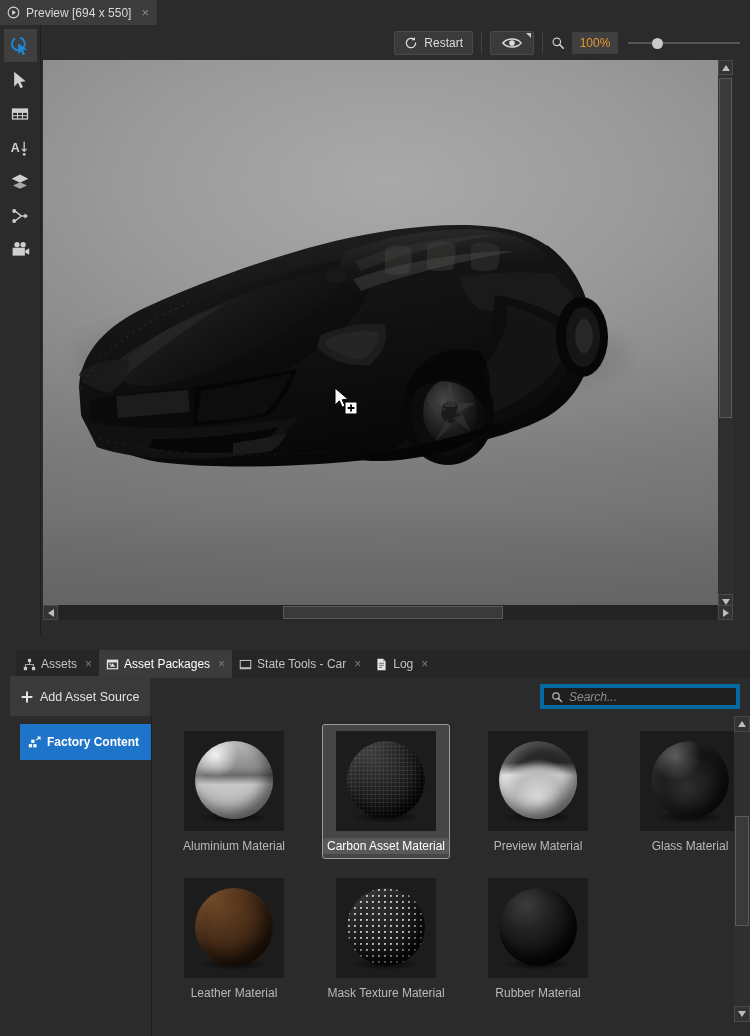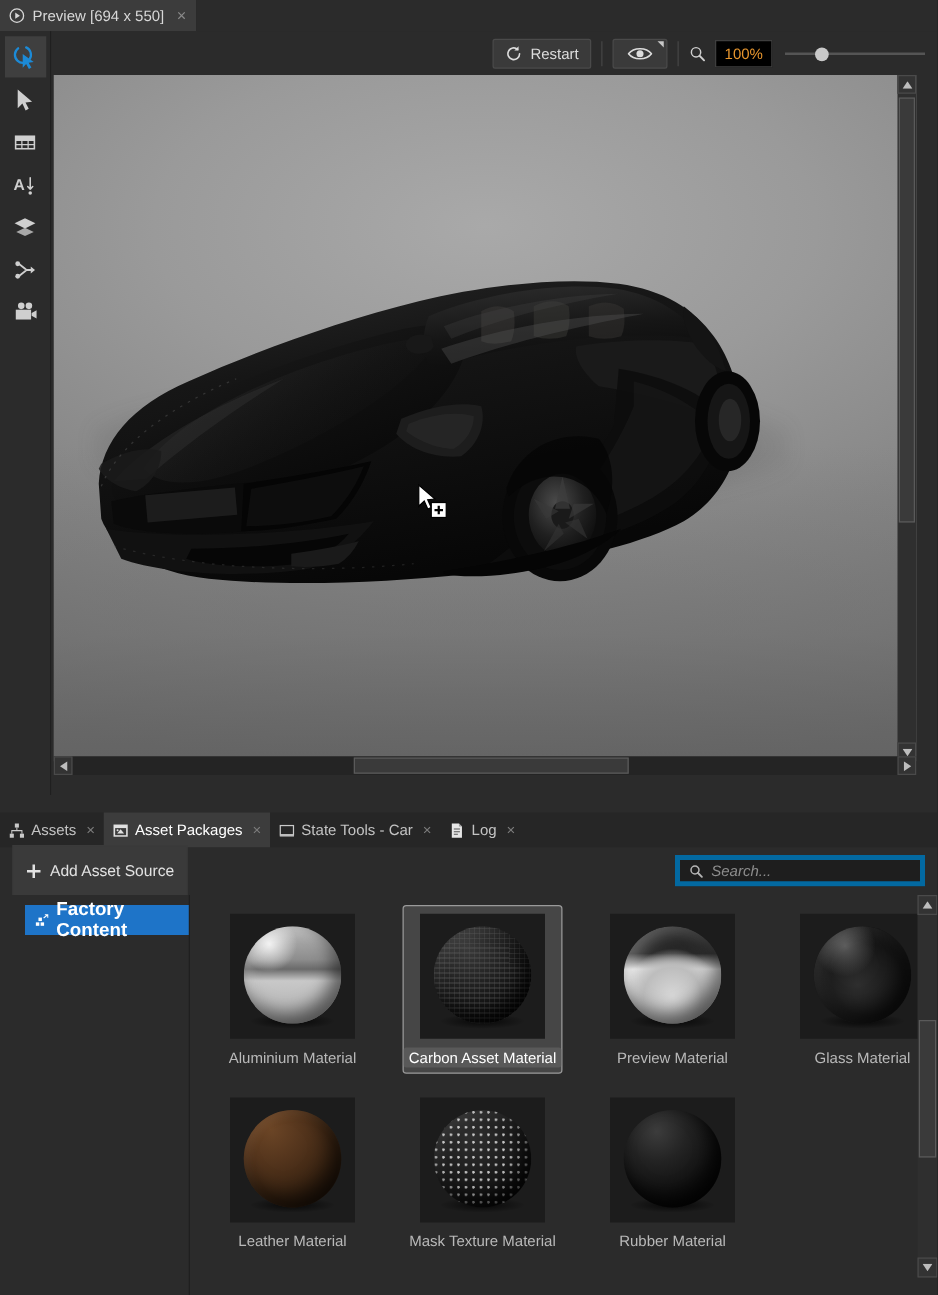--- a/index.html
+++ b/index.html
@@ -48,21 +48,21 @@
     background: #3a3a3a; border: 1px solid #4a4a4a; color: #dcdcdc;
     font-size: 12px; padding: 0 9px; border-radius: 2px;
   }
   .tb-sep { width: 1px; height: 20px; background: #454545; margin: 0 8px; }
   .eye-btn { width: 44px; justify-content: center; position: relative; padding: 0; }
   .eye-btn::after {
     content: ""; position: absolute; right: 2px; top: 1px;
     border-left: 5px solid transparent; border-top: 5px solid #c8c8c8;
   }
   .zoomfield {
-    background: #000000; border: 1px solid #3e3e3e; color: #e8962e;
+    background: #404040; border: 1px solid #3e3e3e; color: #e8962e;
     font-size: 12px; height: 22px; width: 46px; display: flex;
     align-items: center; justify-content: center;
   }
   .slider { position: relative; width: 112px; height: 22px; margin-left: 10px; }
   .slider .track {
     position: absolute; top: 10px; left: 0; width: 112px; height: 2px; background: #555;
   }
   .slider .knob {
     position: absolute; top: 6px; left: 24px; width: 11px; height: 11px;
     border-radius: 50%; background: #c9c9c9;
@@ -95,21 +95,21 @@
   .vsb-v { position: absolute; right: 0; top: 0; width: 15px; height: 549px; background: #2f2f2f; }
   .vsb-h { position: absolute; left: 2px; bottom: 16px; width: 690px; height: 15px; background: #242424; }
   .sb-arrow {
     background: #333; border: 1px solid #4a4a4a; display: flex;
     align-items: center; justify-content: center;
   }
   .sb-thumb { background: #3a3a3a; border: 1px solid #5a5a5a; }
 
   
   .bottom { position: absolute; left: 0; top: 650px; width: 750px; height: 386px; background: #2b2b2b; }
-  .btabs { display: flex; align-items: flex-end; height: 28px; background: #262626; }
+  .btabs { display: flex; align-items: flex-end; height: 28px; background: #262626; margin-left: 16px; }
   .btab {
     height: 28px; display: flex; align-items: center; gap: 5px; padding: 0 7px;
     color: #c3c3c3; font-size: 12px;
   }
   .btab.active { background: #3c3c3c; color: #ffffff; }
   .btab .tclose { color: #7d7d7d; font-size: 12px; margin-left: 3px; }
 
   .toolrow {
     position: relative; height: 38px; display: flex; align-items: center;
     padding: 0 10px; background: #2b2b2b;
@@ -121,22 +121,22 @@
   .searchbox {
     position: absolute; right: 10px; top: 6px; width: 200px; height: 25px;
     background: #1e1e1e; border: 4px solid #0369a1; display: flex; align-items: center;
     gap: 6px; padding: 0 7px;
   }
   .searchbox .ph { color: #8d8d8d; font-size: 12px; font-style: italic; }
 
   .panes { position: absolute; left: 0; top: 66px; width: 750px; height: 320px; display: flex; }
   .tree { width: 152px; background: #2b2b2b; padding-top: 8px; border-right: 1px solid #1f1f1f; }
   .tree-item {
-    margin-left: 20px; height: 24px; display: flex; align-items: center; gap: 6px;
-    padding: 0 8px; color: #ffffff; font-size: 15px; font-weight: bold;
+    margin-left: 20px; height: 36px; display: flex; align-items: center; gap: 6px;
+    padding: 0 8px; color: #ffffff; font-size: 12px; font-weight: bold; text-align: right;
   }
   .tree-item.sel { background: #1e74c8; }
 
   .grid-pane { position: relative; flex: 1; background: #2b2b2b; overflow: hidden; }
   .grid {
     display: grid; grid-template-columns: repeat(4, 140px);
     padding: 8px 0 0 18px; column-gap: 0px; row-gap: 4px; gap: 12px;
   }
   .tile {
     width: 128px; padding: 6px 5px 4px 5px; display: flex; flex-direction: column;

